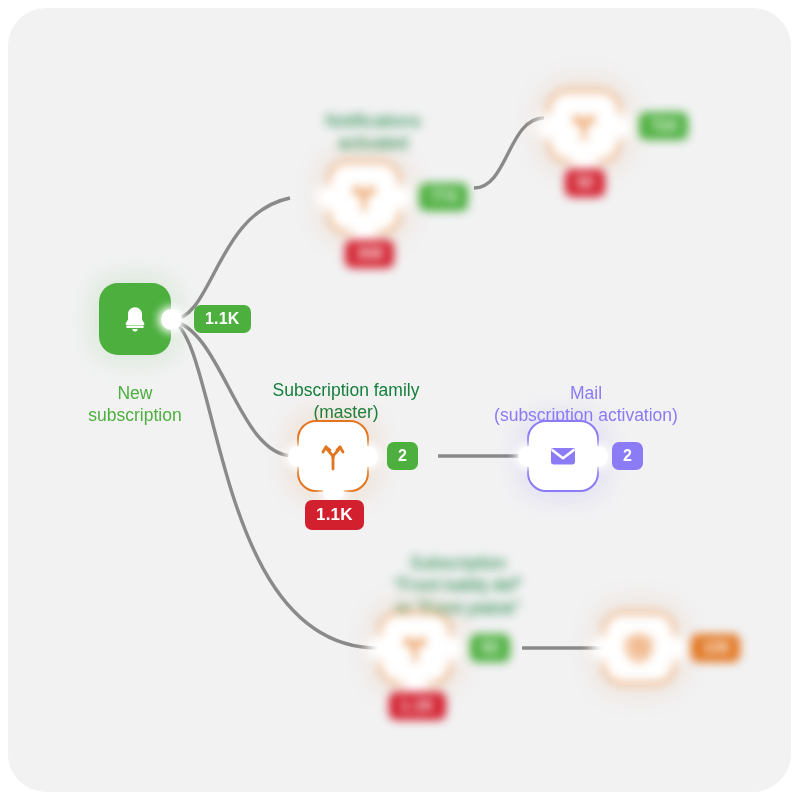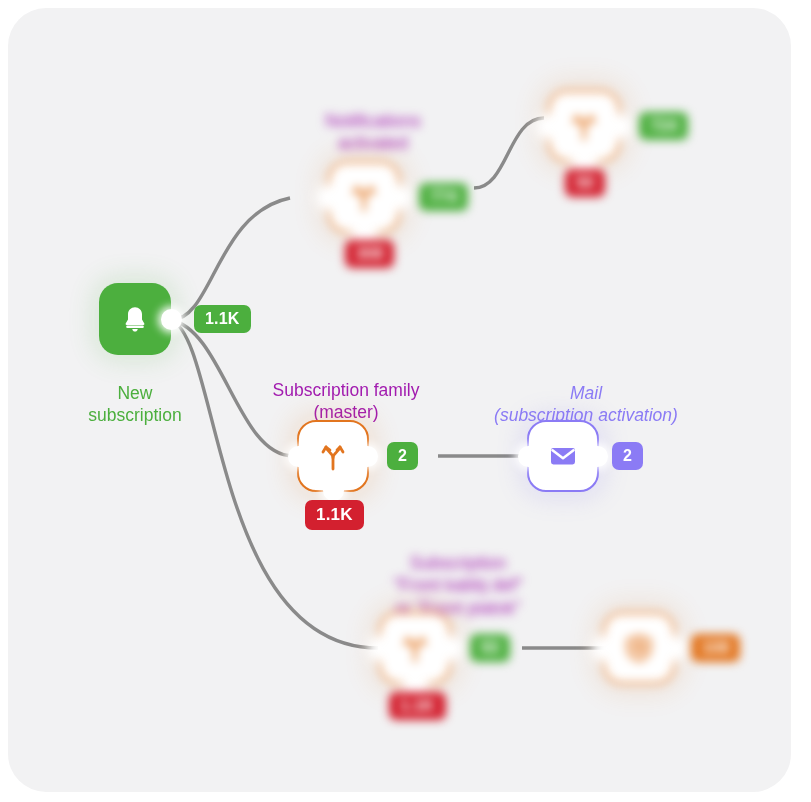--- a/index.html
+++ b/index.html
@@ -105,22 +105,22 @@
   .caption {
     position: absolute;
     text-align: center;
     font-size: 17.5px;
     line-height: 1.28;
     font-weight: 500;
     white-space: pre-line;
     margin-top: 16px;
   }
   .caption.green  { color: #4caf3e; }
-  .caption.orange { color: #a21caf; }
-  .caption.purple { color: #8b7bf5; font-style: italic; }
+  .caption.orange { color: #15803d; }
+  .caption.purple { color: #8b7bf5; }
 
   
   .blurred { filter: blur(4.6px); }
 
   .icon svg { display: block; }
 </style>
 </head>
 <body>
 
 <div id="app">

